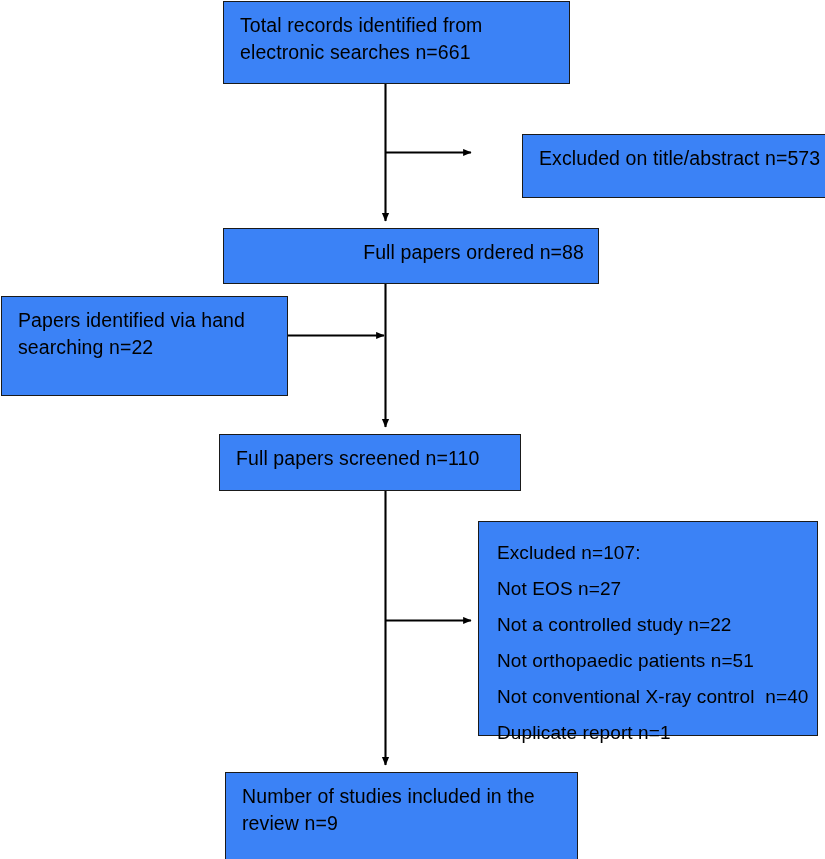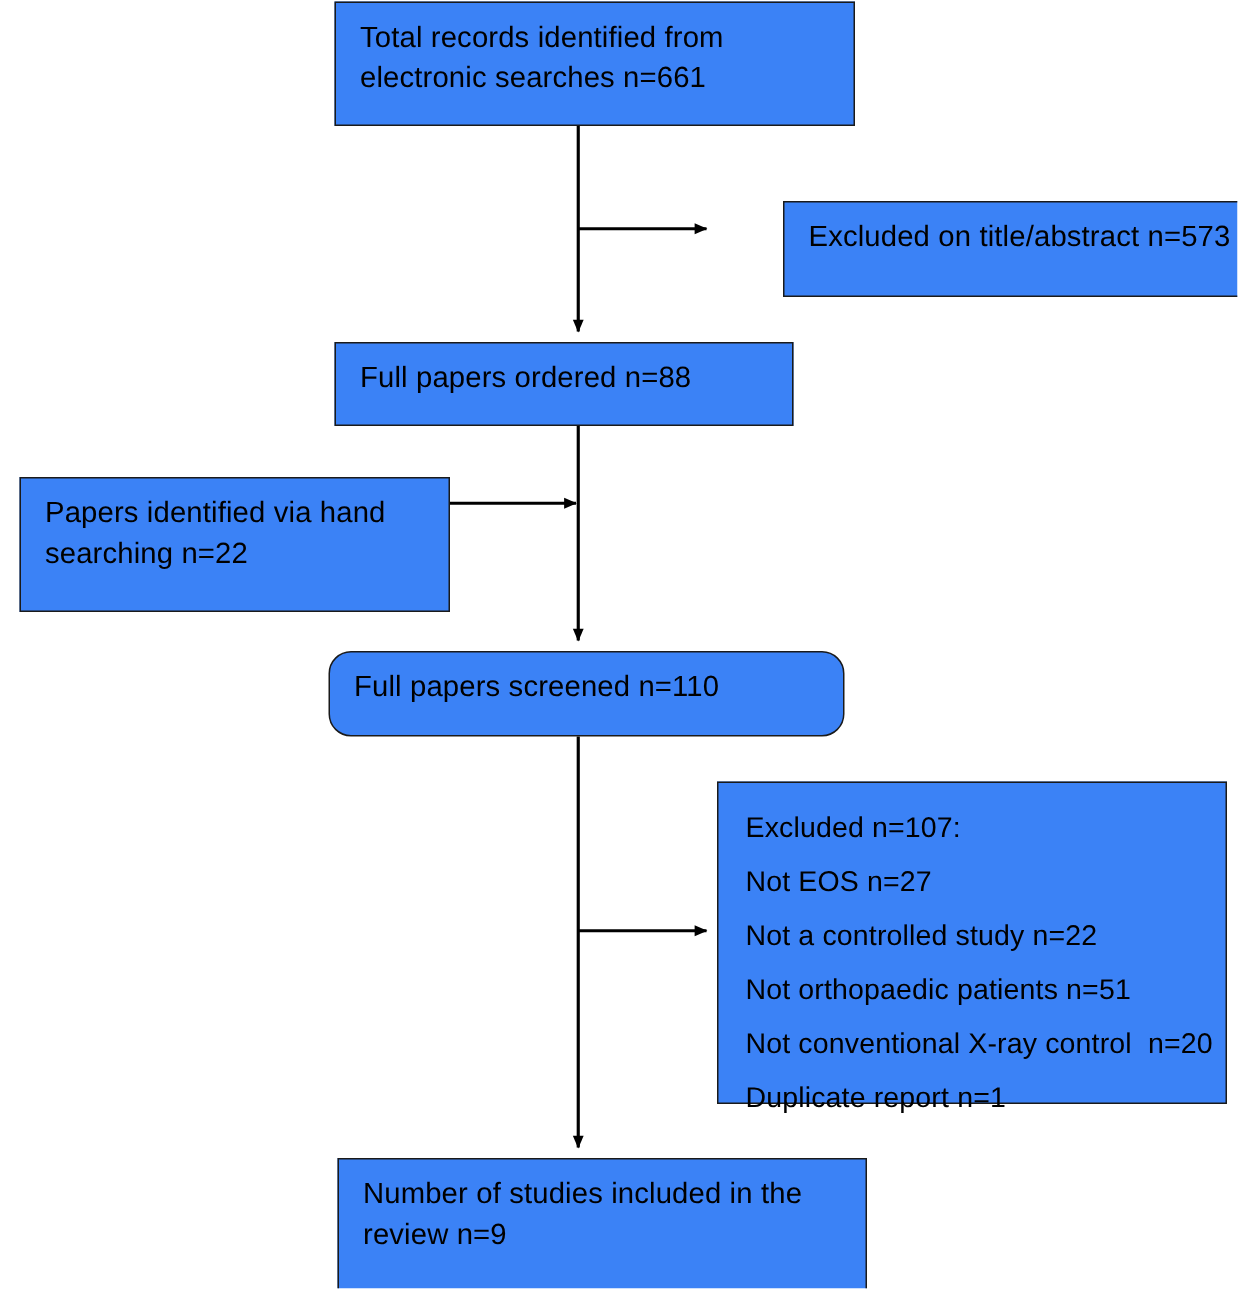--- a/index.html
+++ b/index.html
@@ -48,23 +48,23 @@
   }
   .node.listbox .line {
     display: block;
     margin: 0 0 0 0;
     padding: 8.5px 0;
     font-size: 19px;
   }
   
   #node-total-records   { left: 223px; top: 1px;   width: 347px; height: 83px; }
   #node-excluded-ta     { left: 478px; top: 134px; width: 317px; height: 64px; margin-left: 44px; }
-  #node-papers-ordered  { left: 223px; top: 228px; width: 306px; height: 56px; }
-  #node-hand-search     { left: 1px;   top: 318px; width: 287px; height: 90px; margin-left: 12px; }
-  #node-papers-screened { left: 219px; top: 434px; width: 344px; height: 57px; border-radius: 15px; }
+  #node-papers-ordered  { left: 223px; top: 228px; width: 376px; height: 56px; text-align: right; }
+  #node-hand-search     { left: 1px;   top: 296px; width: 287px; height: 100px; }
+  #node-papers-screened { left: 219px; top: 434px; width: 302px; height: 57px; }
   #node-excluded-list   { left: 478px; top: 521px; width: 340px; height: 215px; }
   #node-included        { left: 225px; top: 772px; width: 353px; height: 101px; }
 </style>
 </head>
 <body>
 
 <div id="flow-root">
 
   <svg id="flow-svg" viewBox="0 0 825 859">
     <defs>
@@ -118,21 +118,21 @@
 
   <div class="node" id="node-papers-screened">
     <span class="line">Full papers screened n=110</span>
   </div>
 
   <div class="node listbox" id="node-excluded-list">
     <span class="line">Excluded n=107:</span>
     <span class="line">Not EOS n=27</span>
     <span class="line">Not a controlled study n=22</span>
     <span class="line">Not orthopaedic patients n=51</span>
-    <span class="line">Not conventional X-ray control  n=20</span>
+    <span class="line">Not conventional X-ray control  n=40</span>
     <span class="line">Duplicate report n=1</span>
   </div>
 
   <div class="node" id="node-included">
     <span class="line">Number of studies included in the</span>
     <span class="line">review n=9</span>
   </div>
 
 </div>
 

